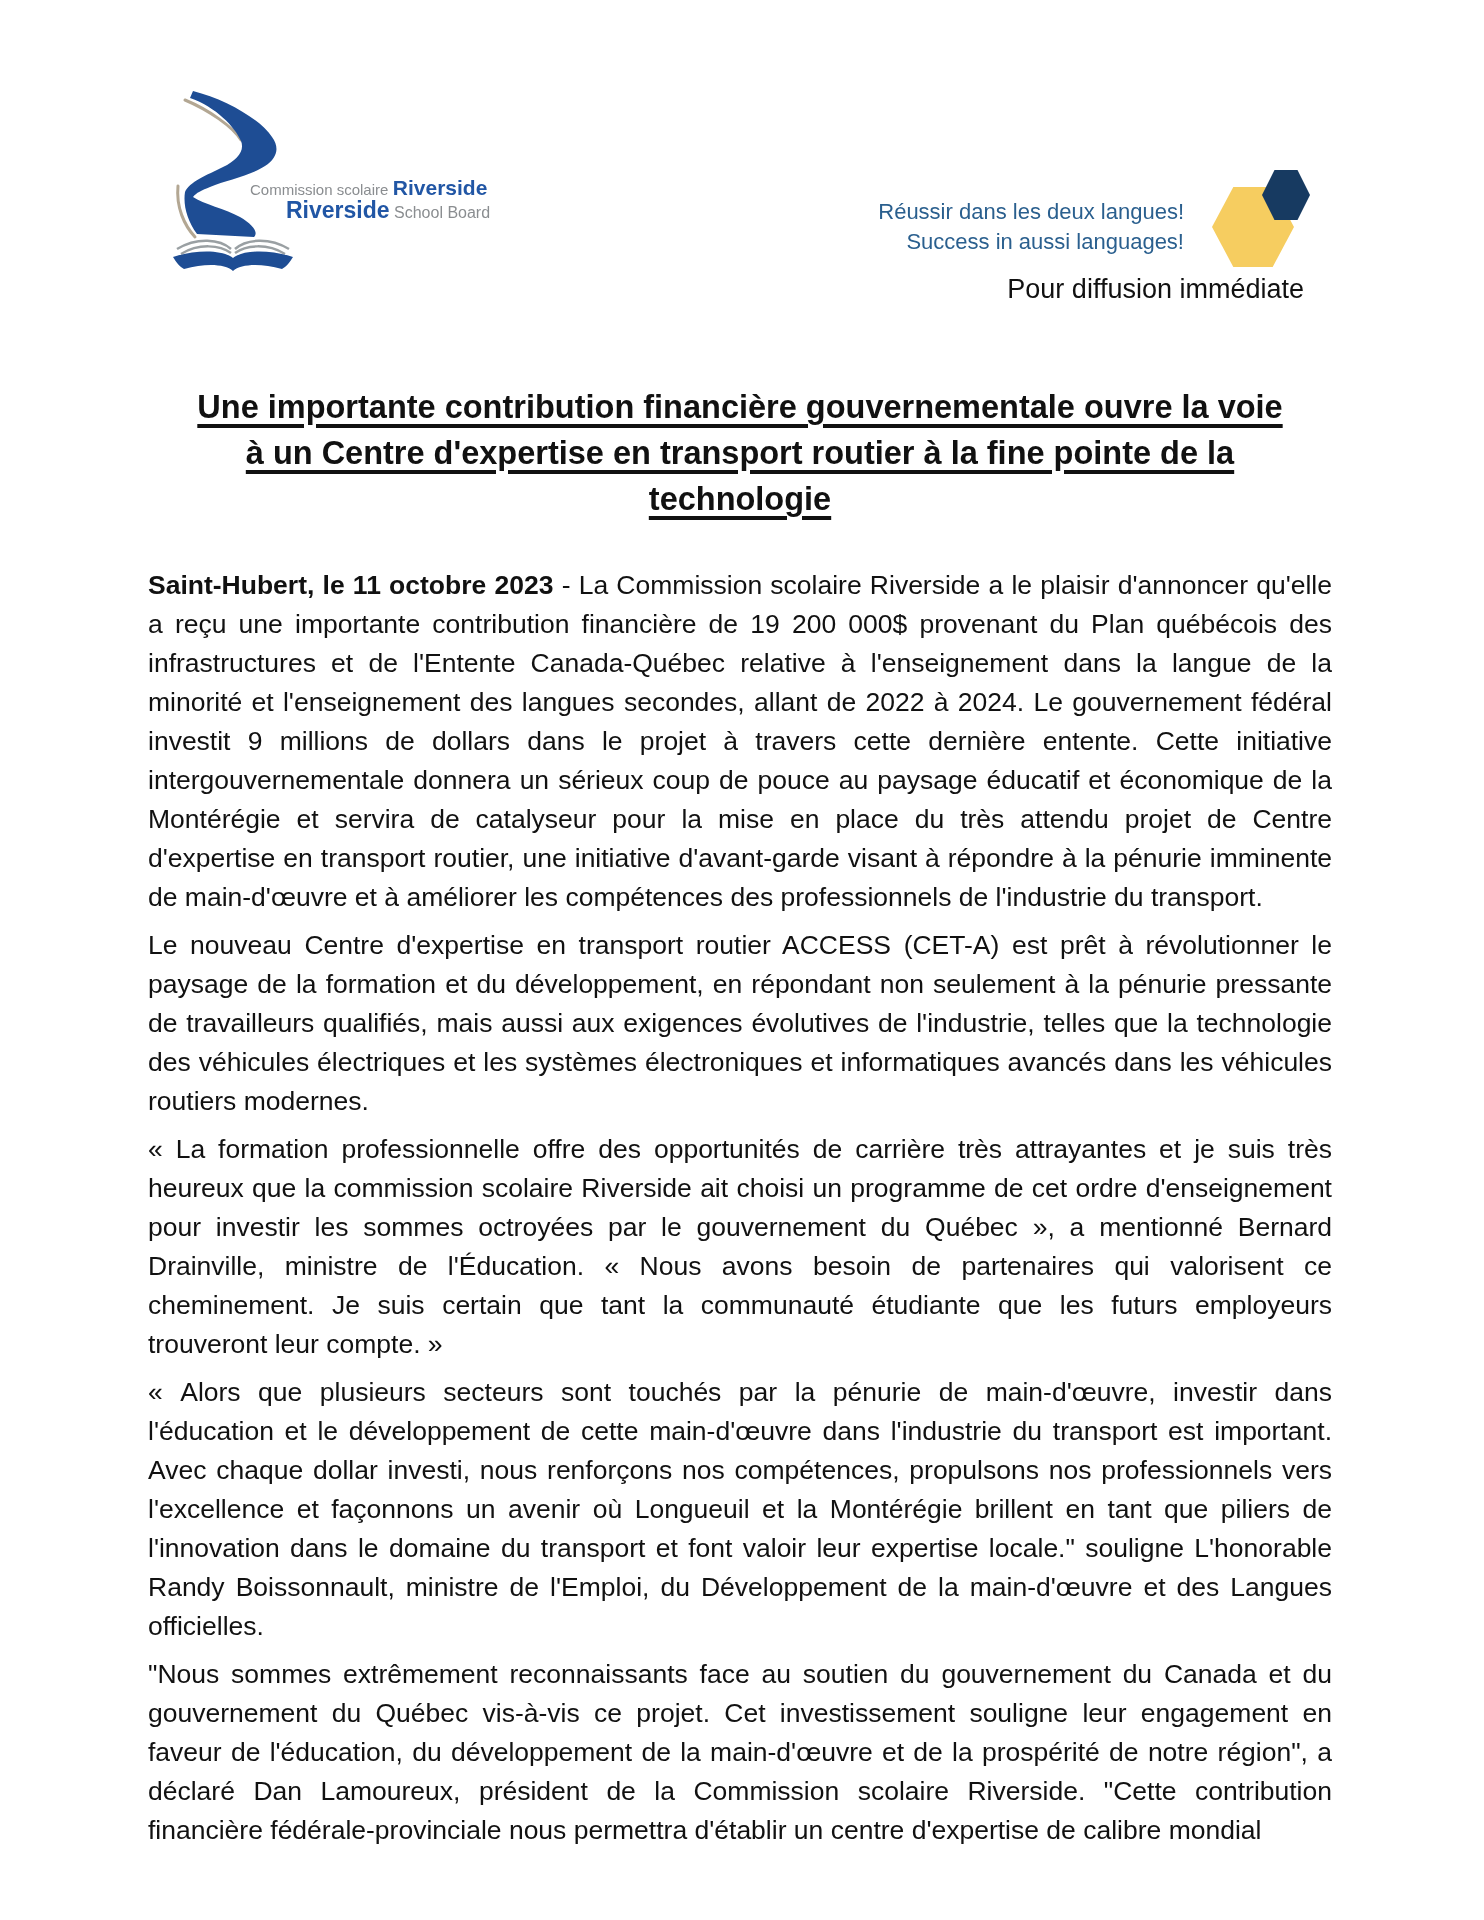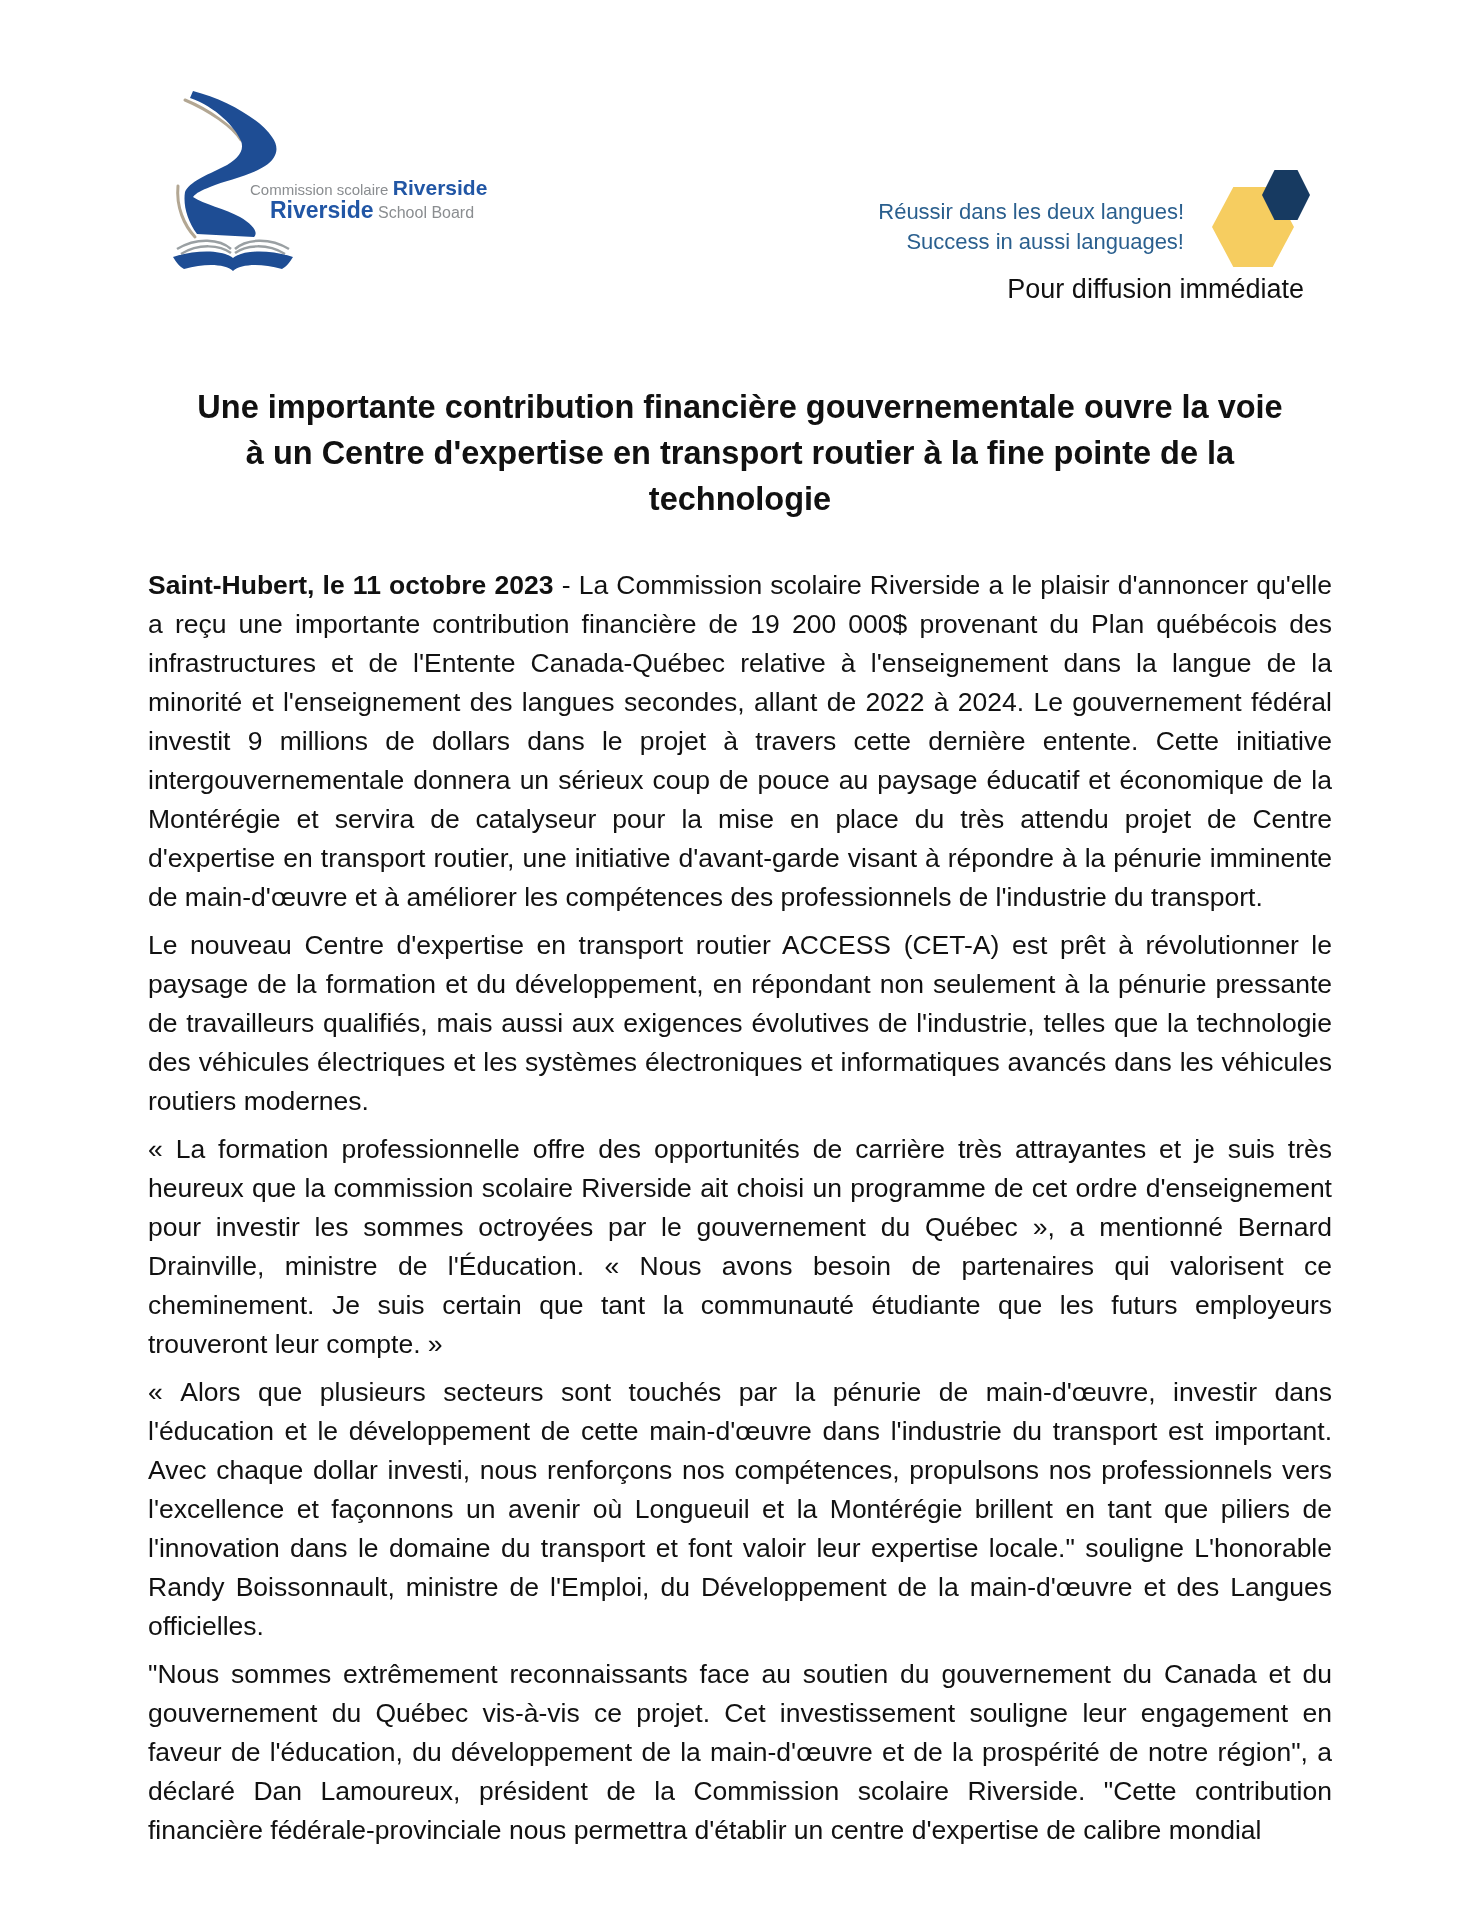--- a/index.html
+++ b/index.html
@@ -12,41 +12,41 @@
 
   
   .logo-art{position:absolute;left:140px;top:85px;width:160px;height:200px}
   .swoosh{fill:var(--brand_blue)}
   .swoosh-outline{stroke:var(--swoosh_outline_tan);stroke-width:3;fill:none;stroke-linecap:round}
   .book-line{stroke:#9aa0a3;stroke-width:2.5;fill:none}
   .book-base{fill:var(--brand_blue)}
 
   
   .logo-text{position:absolute;left:250px;top:176px;white-space:nowrap;line-height:1.1}
-  .logo-row2{margin-left:20px;margin-top:-1px}
+  .logo-row2{margin-left:36px;margin-top:-1px}
   .lg-gray{font-size:15px;color:var(--logo_gray)}
   .lg-blue{font-size:21px;font-weight:bold;color:var(--logo_text_blue)}
   .lg-blue2{font-size:23px;font-weight:bold;color:var(--logo_text_blue)}
   .lg-gray2{font-size:16px;color:var(--logo_gray)}
 
   
   .tagline{position:absolute;top:197px;right:300px;text-align:right;
     font-size:22px;line-height:30px;color:var(--tagline_blue)}
 
   
   .hex{position:absolute;clip-path:polygon(26% 0%,74% 0%,100% 50%,74% 100%,26% 100%,0% 50%)}
   .hex-yellow{left:1212px;top:187px;width:82px;height:80px;background:var(--hex_yellow)}
   .hex-navy{left:1262px;top:170px;width:48px;height:50px;background:var(--hex_navy)}
 
   .release{position:absolute;top:274px;right:180px;font-size:27px;color:var(--text)}
 
   
   .title{position:absolute;left:148px;top:384px;width:1184px;text-align:center;
     font-weight:bold;font-size:32.5px;line-height:46px;color:var(--text)}
-  .title .tline{text-decoration-thickness:3.5px;text-underline-offset:6px;white-space:nowrap}
+  .title .tline{text-decoration:underline;text-decoration-thickness:3.5px;text-underline-offset:6px;white-space:nowrap}
 
   
   .body-text{position:absolute;left:148px;top:566px;width:1184px;
     text-align:justify;font-size:26.5px;line-height:39px;color:var(--text)}
   .body-text p{margin:0 0 9px 0}
   .bold{font-weight:bold}
 </style>
 </head>
 <body>
 

